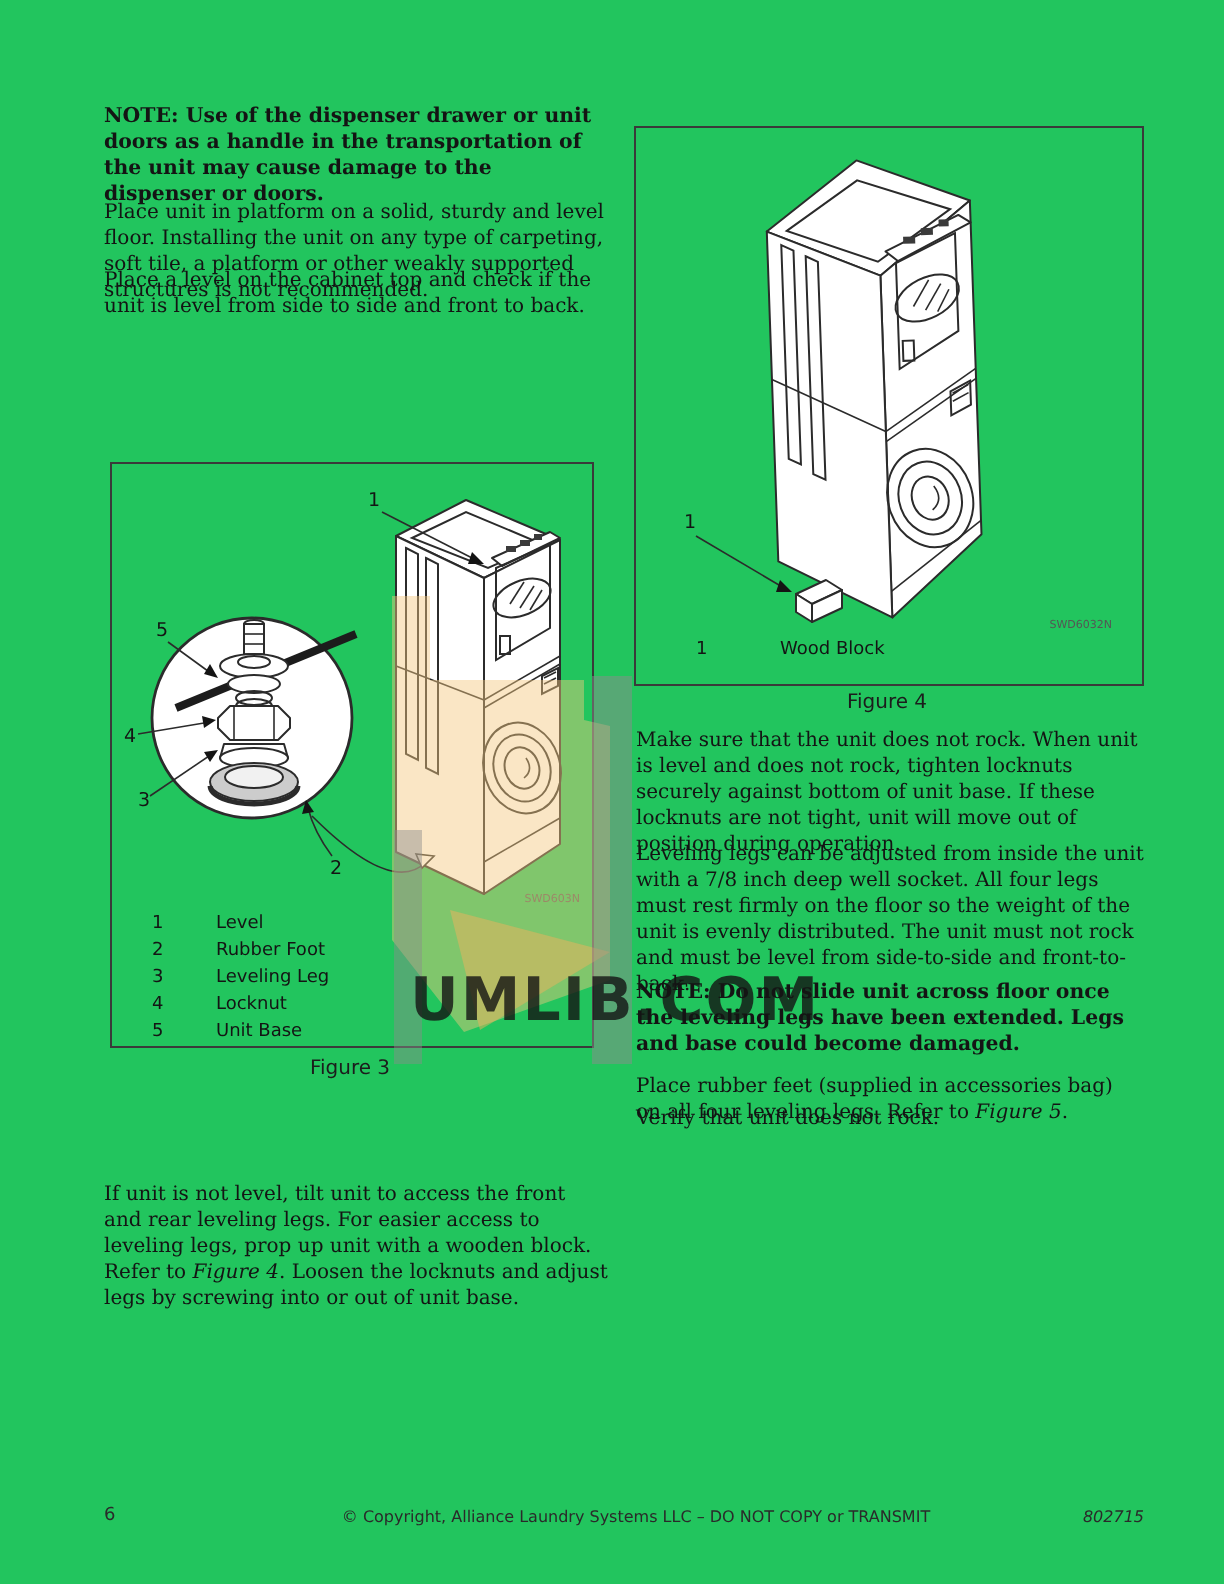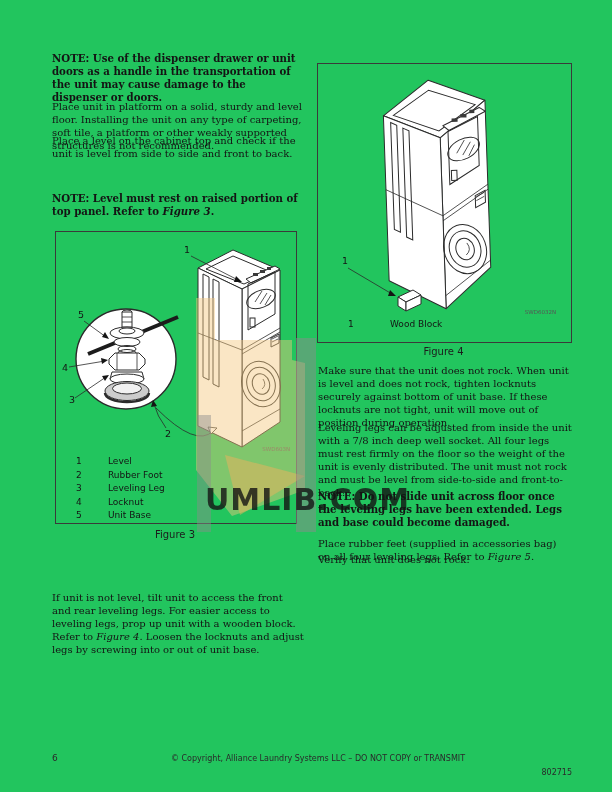--- a/index.html
+++ b/index.html
@@ -15,42 +15,41 @@
   .ref{font-style:italic;}
   .figframe{position:absolute;border:1px solid #3a3a3a;background:transparent;z-index:1;}
   .figframe svg{display:block;}
   .caption{position:absolute;text-align:center;font-family:"DejaVu Sans", sans-serif;font-size:10px;color:#1c1c1c;z-index:3;}
   .textlayer{z-index:3;}
   .watermark{position:absolute;left:0;top:0;z-index:2;pointer-events:none;}
   .footer{position:absolute;left:0;top:753px;width:612px;font-family:"DejaVu Sans", sans-serif;
           font-size:8px;color:#2a2a2a;z-index:3;}
   .footer .pnum{position:absolute;left:52px;top:0;font-size:9px;}
   .footer .fcenter{position:absolute;left:12px;width:612px;text-align:center;top:1px;}
-  .footer .fdoc{position:absolute;right:40px;top:15px;}
+  .footer .fdoc{position:absolute;right:40px;top:1px;font-style:italic;}
   svg text{font-family:"DejaVu Sans", sans-serif;fill:#141414;}
   svg .lineart{fill:#ffffff;stroke:#2b2b2b;stroke-width:1;stroke-linejoin:round;}
   svg .noline{fill:none;stroke:#2b2b2b;stroke-width:1;}
   svg .thin{fill:none;stroke:#2b2b2b;stroke-width:0.8;}
   svg .callout{font-size:9.5px;}
   svg .legend{font-size:9px;}
   svg .figcode{font-size:5.5px;fill:#555;}
   svg .arrow{fill:#141414;stroke:none;}
 </style>
 </head>
 <body>
 
 <div class="page">
 
   <div class="blk leftcol textlayer note" style="top:52px;">NOTE: Use of the dispenser drawer or unit doors as a handle in the transportation of the unit may cause damage to the dispenser or doors.</div>
 
   <div class="blk leftcol textlayer" style="top:100px;">Place unit in platform on a solid, sturdy and level floor. Installing the unit on any type of carpeting, soft tile, a platform or other weakly supported structures is not recommended.</div>
 
   <div class="blk leftcol textlayer" style="top:134px;">Place a level on the cabinet top and check if the unit is level from side to side and front to back.</div>
 
-  <div class="blk leftcol textlayer note" style="top:192px;"><span>NOTE: Level must rest on raised portion of top panel. Refer to </span><span class="ref">Figure 3</span><span>.</span></div>
 
   <div class="figframe" style="left:55px;top:231px;width:240px;height:291px;">
     <svg width="240" height="291" viewBox="0 0 240 291">
 
       <g>
         <polygon class="lineart" points="142,36 177,18 224,38 186,57"></polygon>
         <polygon class="lineart" points="186,57 224,38 224,190 186,215"></polygon>
         <polygon class="lineart" points="142,36 186,57 186,215 142,194"></polygon>
         <polygon class="noline" points="150,37 177,24 215,40 188,52"></polygon>
 

